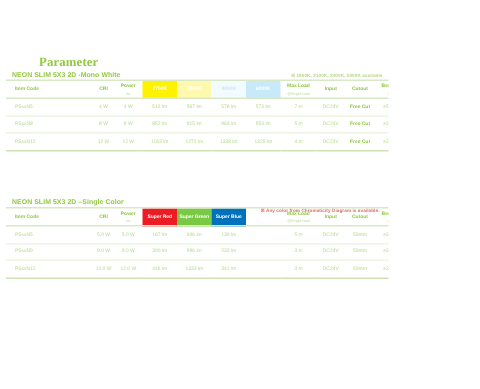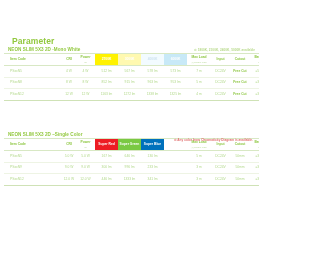--- a/index.html
+++ b/index.html
@@ -11,21 +11,21 @@
     -webkit-font-smoothing:antialiased;
   }
   .page{position:relative;width:259px;height:259px;box-sizing:border-box;}
 
   
   .sec1{position:absolute;left:0;top:36px;width:259px;}
   .sec2{position:absolute;left:0;top:131px;width:259px;}
 
   .h-title{
     font-size:8.5px;font-weight:bold;color:#92c83e;
-    letter-spacing:.1px;padding-left:12px;line-height:10px;
+    letter-spacing:.1px;padding-left:26px;line-height:10px;font-family:Liberation Serif, serif;
   }
   .h-sub{
     font-size:4.6px;font-weight:bold;color:#92c83e;
     padding-left:8px;line-height:7px;letter-spacing:.05px;
   }
   .h-note{
     position:absolute;right:4px;font-size:3.1px;color:#b7d98a;
     font-weight:bold;letter-spacing:.05px;white-space:nowrap;
   }
   .sec1 .h-note{top:12px;}

